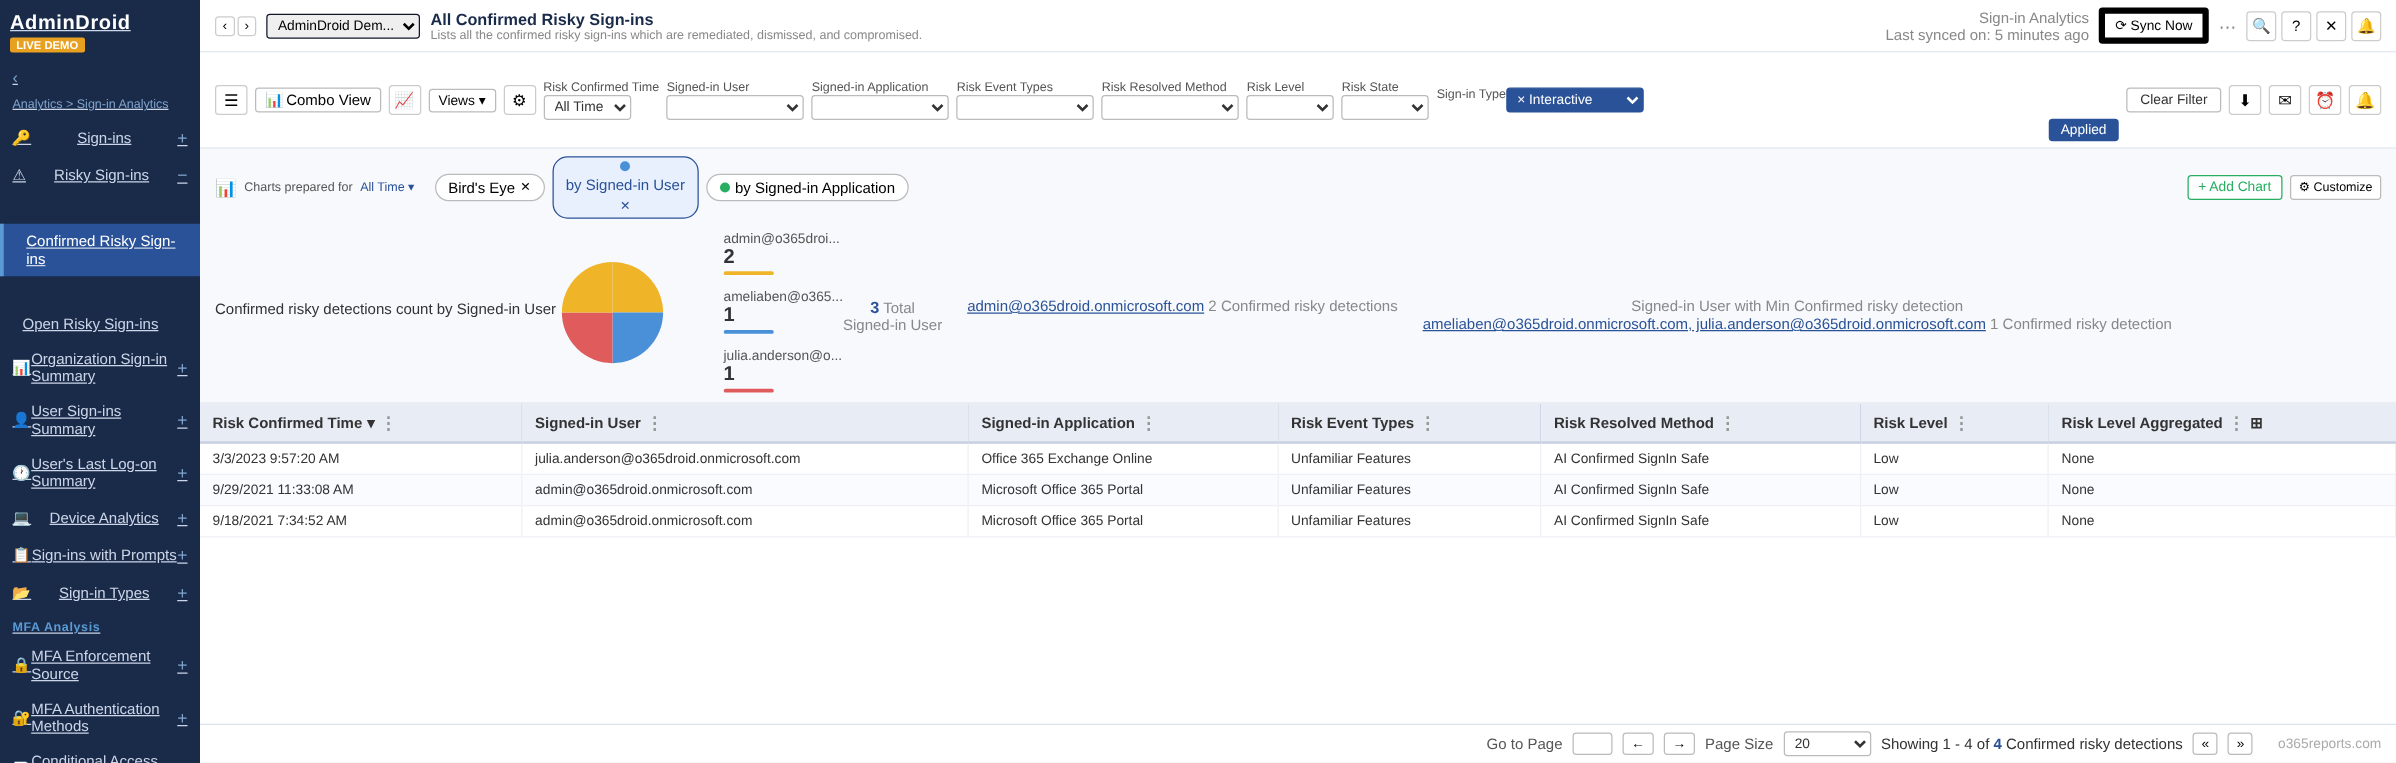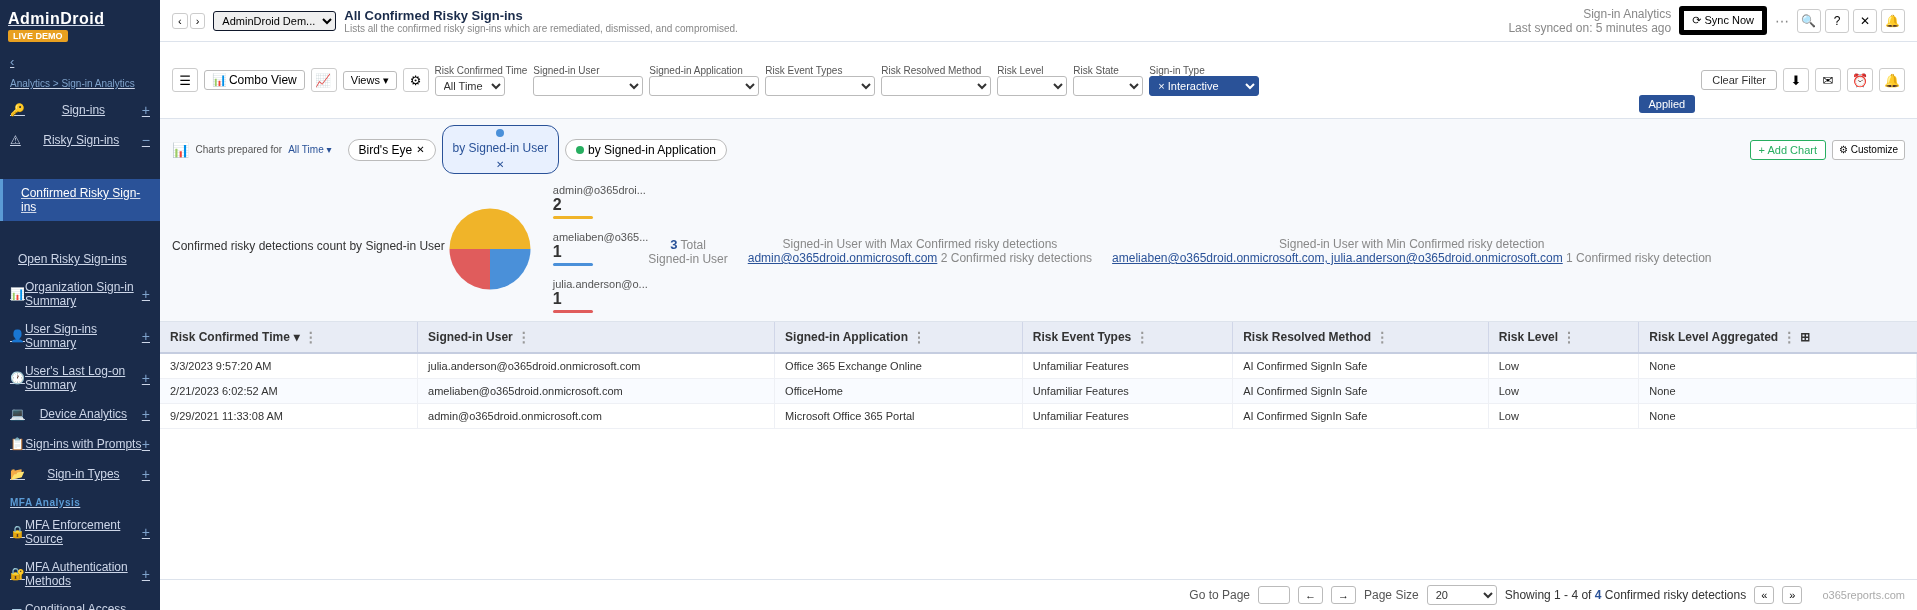--- a/index.html
+++ b/index.html
@@ -52,21 +52,21 @@
     .chart-toolbar { display: flex; align-items: center; gap: 6px; margin-bottom: 6px; }
     .chart-toolbar-left { display: flex; align-items: center; gap: 6px; }
     .chart-time-label { font-size: 10px; color: #555; }
     .chart-time-select { font-size: 10px; color: #2a5298; border: none; background: none; cursor: pointer; }
     .btn-chart-tab { background: #fff; border: 1px solid #bbb; border-radius: 12px; padding: 3px 10px; font-size: 11px; cursor: pointer; display: flex; align-items: center; gap: 4px; }
     .btn-chart-tab.active { background: #e8f0fe; border-color: #2a5298; color: #2a5298; flex-direction: column; }
     .btn-chart-tab .dot { width: 8px; height: 8px; border-radius: 50%; display: inline-block; }
     .btn-add-chart { background: #fff; border: 1px solid #27ae60; color: #27ae60; border-radius: 3px; padding: 3px 8px; font-size: 11px; cursor: pointer; }
     .chart-content { display: flex; flex-direction: row; align-items: center; padding: 4px 0; }
     .chart-title { font-size: 12px; color: #333; margin-bottom: 6px; }
-    .chart-viz { display: flex; align-items: center; gap: 18px; }
+    .chart-viz { display: flex; align-items: center; gap: 44px; }
     .chart-legend { display: flex; flex-direction: column; gap: 12px; }
     .chart-legend-item { }
     .chart-legend-name { font-size: 11px; color: #555; }
     .chart-legend-value { font-size: 16px; font-weight: bold; color: #333; }
     .chart-legend-bar { height: 3px; width: 40px; border-radius: 2px; margin-top: 2px; }
     .chart-stats { display: flex; gap: 20px; margin-top: 6px; font-size: 10px; color: #888; }
     .chart-stat { text-align: center; }
     .chart-stat-val { font-size: 13px; font-weight: bold; color: #2a5298; }
     .chart-stat-link { color: #2a5298; text-decoration: underline; cursor: pointer; }
 
@@ -247,21 +247,21 @@
       <select class="filter-select filter-select-wide"><option></option></select>
     </div>
     <div style="display:flex;flex-direction:column;">
       <span class="filter-label">Risk Level</span>
       <select class="filter-select"><option></option></select>
     </div>
     <div style="display:flex;flex-direction:column;">
       <span class="filter-label">Risk State</span>
       <select class="filter-select"><option></option></select>
     </div>
-    <div style="display:flex;flex-direction:column;">
+    <div style="display:flex;flex-direction:row;">
       <span class="filter-label">Sign-in Type</span>
       <select class="filter-select filter-select-blue filter-select-wide">
         <option>× Interactive</option>
       </select>
     </div>
     <div class="filter-actions-right">
       <button class="btn-applied">Applied</button>
       <button class="btn-clear">Clear Filter</button>
       <button class="icon-btn-sm">⬇</button>
       <button class="icon-btn-sm">✉</button>
@@ -333,21 +333,20 @@
           </div>
         </div>
       </div>
 
       <div class="chart-stats">
         <div class="chart-stat">
           <div><span class="chart-stat-val">3</span> <span>Total</span></div>
           <div>Signed-in User</div>
         </div>
         <div class="chart-stat">
-          <div>Signed-in User with Max Confirmed risky detections</div>
           <span class="chart-stat-link">admin@o365droid.onmicrosoft.com</span>
           <span>2</span>
           <span>Confirmed risky detections</span>
         </div>
         <div class="chart-stat">
           <div>Signed-in User with Min Confirmed risky detection</div>
           <span class="chart-stat-link">ameliaben@o365droid.onmicrosoft.com, julia.anderson@o365droid.onmicrosoft.com</span>
           <span>1</span>
           <span>Confirmed risky detection</span>
         </div>
@@ -409,30 +408,30 @@
       <tr>
             <td>3/3/2023 9:57:20 AM</td>
             <td>julia.anderson@o365droid.onmicrosoft.com</td>
             <td>Office 365 Exchange Online</td>
             <td>Unfamiliar Features</td>
             <td>AI Confirmed SignIn Safe</td>
             <td>Low</td>
             <td>None</td>
           </tr>
           <tr>
-            <td>2/21/2023 6:02:52 AM</td>
-            <td>ameliaben@o365droid.onmicrosoft.com</td>
-            <td>OfficeHome</td>
+            <td>9/29/2021 11:33:08 AM</td>
+            <td>admin@o365droid.onmicrosoft.com</td>
+            <td>Microsoft Office 365 Portal</td>
             <td>Unfamiliar Features</td>
             <td>AI Confirmed SignIn Safe</td>
             <td>Low</td>
             <td>None</td>
           </tr>
           <tr>
-            <td>9/29/2021 11:33:08 AM</td>
+            <td>9/18/2021 7:34:52 AM</td>
             <td>admin@o365droid.onmicrosoft.com</td>
             <td>Microsoft Office 365 Portal</td>
             <td>Unfamiliar Features</td>
             <td>AI Confirmed SignIn Safe</td>
             <td>Low</td>
             <td>None</td>
           </tr>
         </tbody>
     </table>
   </div>

